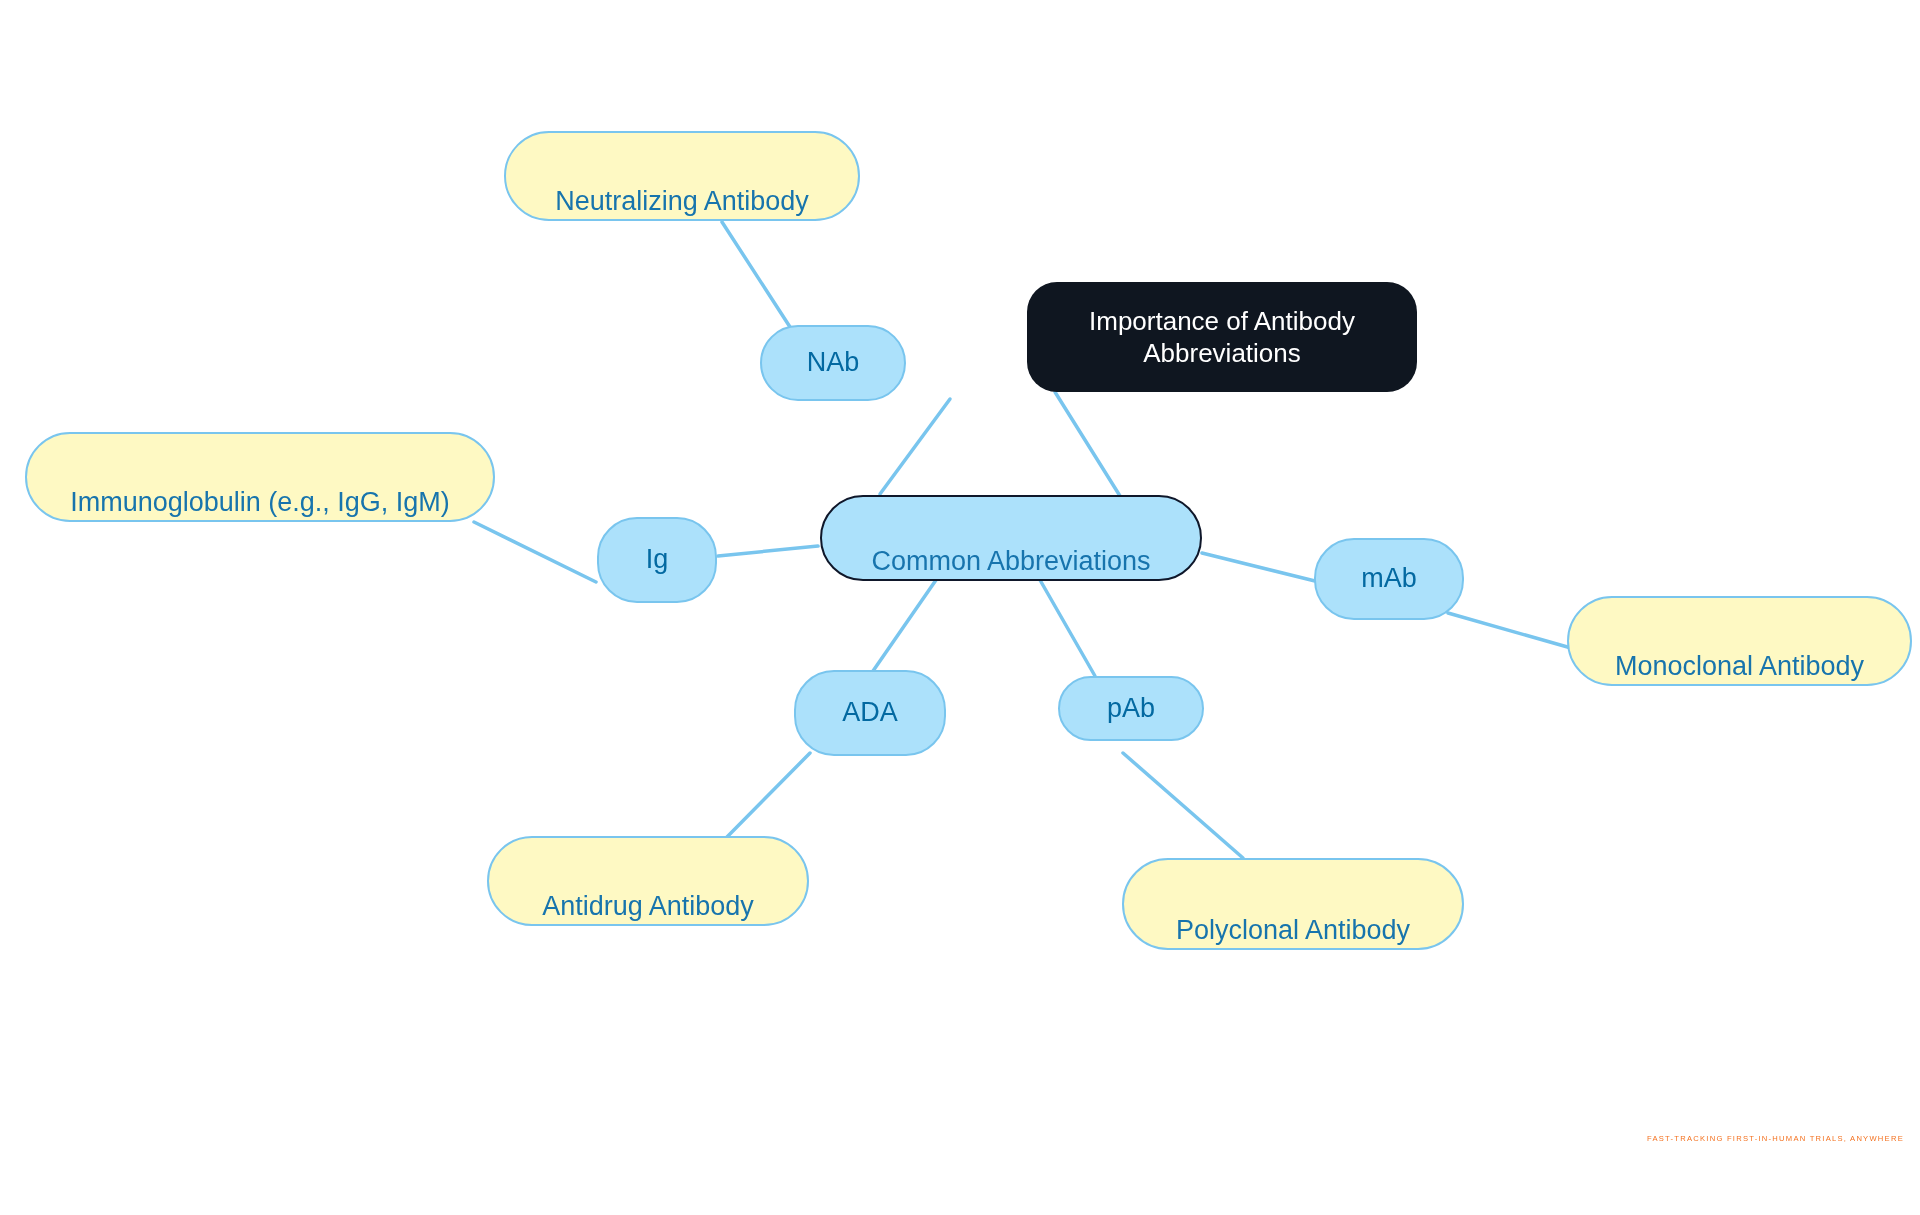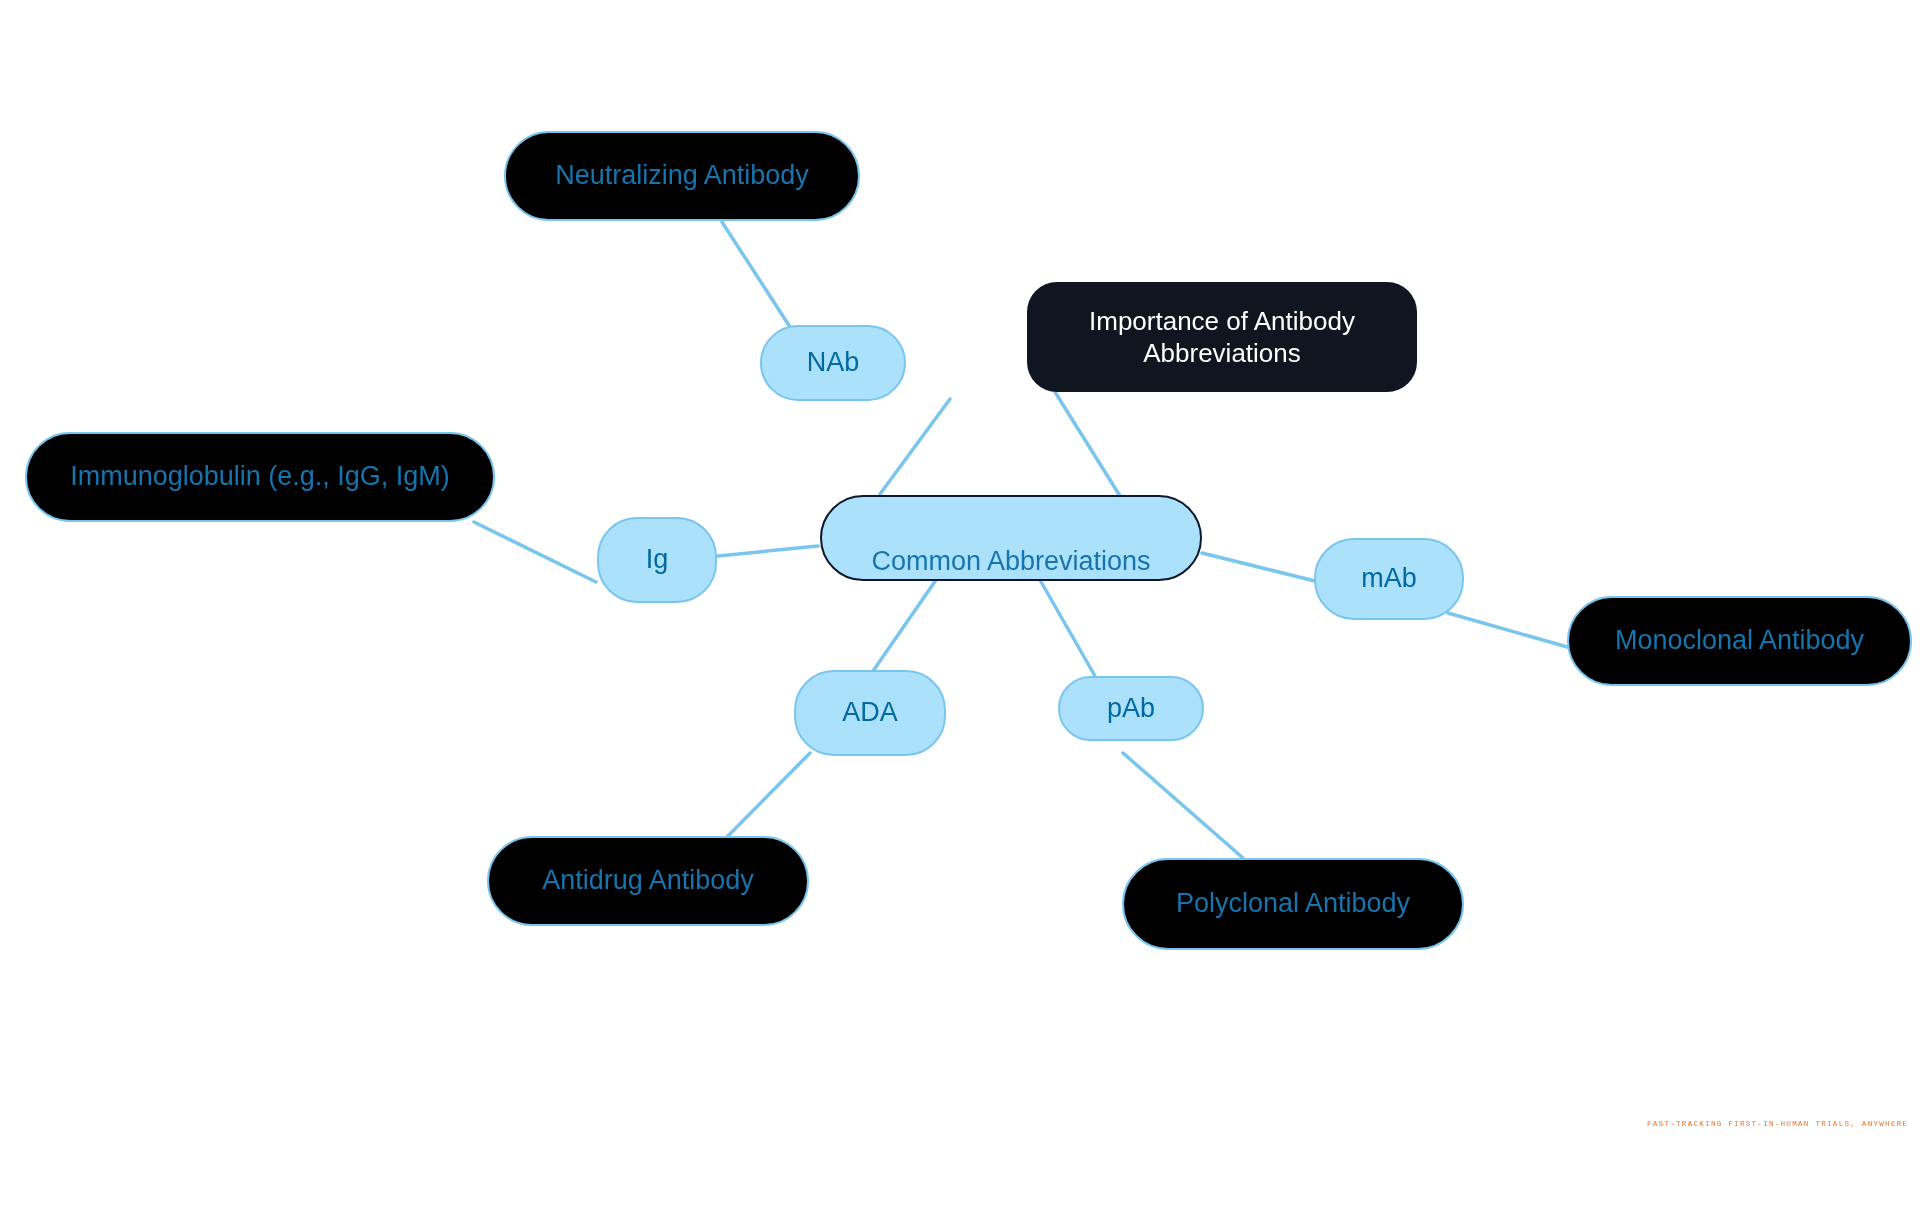--- a/index.html
+++ b/index.html
@@ -39,25 +39,26 @@
   }
   .node-branch {
     background: #ace1fb;
     border: 2px solid #0f172a;
     color: #1774ad;
     border-radius: 46px;
     font-size: 27px;
     align-items: flex-end;
   }
   .node-leaf {
-    background: #000000;
+    background: #fef9c3;
     border: 2px solid #79c5ee;
     color: #1774ad;
     border-radius: 46px;
     font-size: 27px;
+    align-items: flex-end;
   }
   .node-abbr {
     background: #ace1fb;
     border: 2px solid #79c5ee;
     color: #0369a1;
     border-radius: 40px;
     font-size: 27px;
   }
   .node-root {
     background: #0f1620;
@@ -85,22 +86,22 @@
     color: #f4711f;
     line-height: 1;
     position: relative;
   }
   #logo-reg {
     font-size: 17px;
     vertical-align: super;
     font-weight: bold;
   }
   #logo-tagline {
-    margin-top: 3px;
-    font-family: Liberation Mono, monospace;
+    margin-top: 17px;
+    font-family: Liberation Sans, sans-serif;
     font-size: 7.6px;
     letter-spacing: 1.25px;
     color: #f4711f;
     line-height: 1;
     white-space: nowrap;
   }
 </style>
 </head>
 <body>
 

